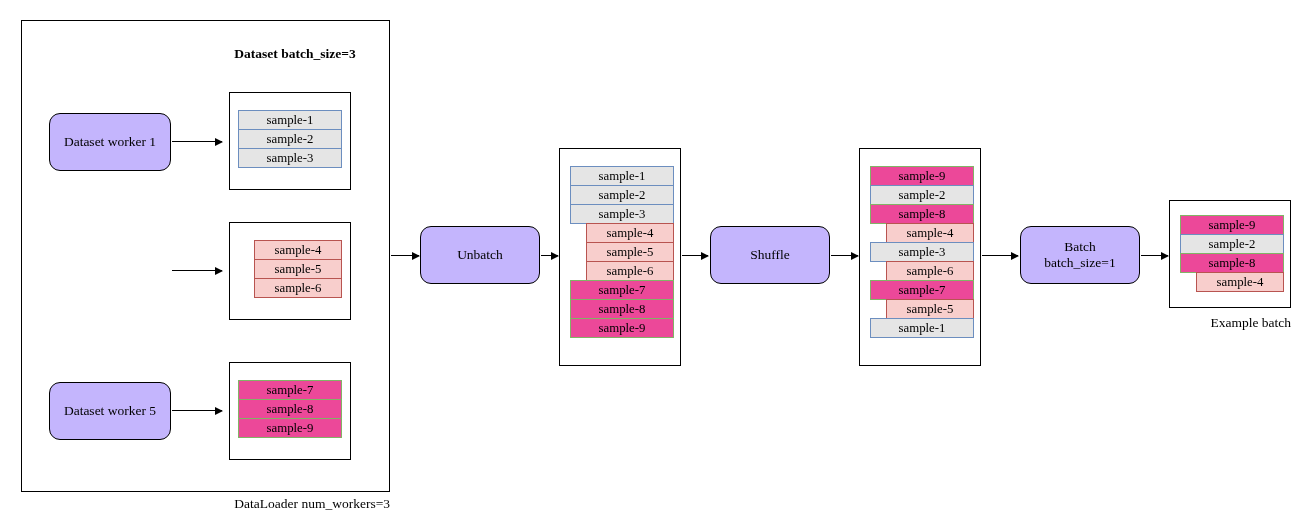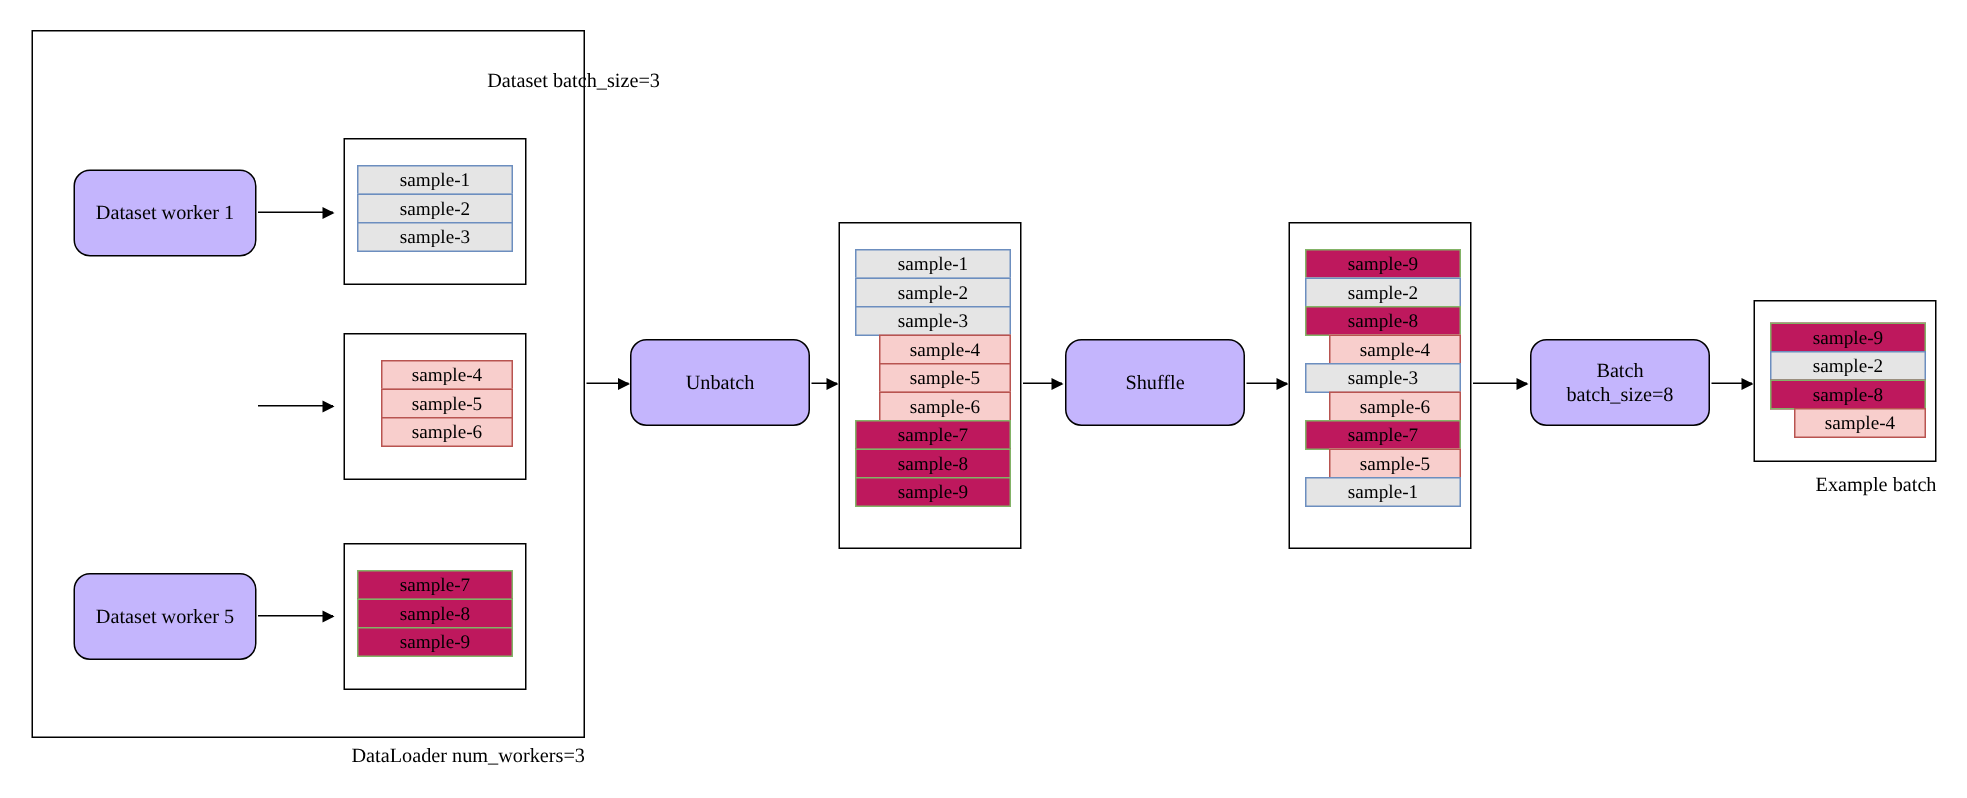--- a/index.html
+++ b/index.html
@@ -54,21 +54,21 @@
     line-height: 18px;
     font-size: 12.8px;
     text-align: center;
     border: 1px solid transparent;
     margin-top: -1px;
     overflow: hidden;
   }
   .cell:first-child { margin-top: 0; }
   .c-blue  { background: #e5e5e5; border-color: #6c8ebf; }
   .c-red   { background: #f8cecc; border-color: #b85450; margin-left: 16px; }
-  .c-green { background: #be185d; border-color: #82b366; }
+  .c-green { background: #ec4899; border-color: #82b366; }
 
   
   .arrow {
     position: absolute;
     height: 1.3px;
     background: #000000;
   }
   .arrow::after {
     content: "";
     position: absolute;
@@ -82,21 +82,21 @@
     border-left: 8.5px solid #000000;
   }
 </style>
 </head>
 <body>
 
 <div id="canvas">
 
   <div class="box" style="left:21px; top:20px; width:369px; height:472px;"></div>
 
-  <div class="label" style="left:150px; top:47px; width:290px; text-align:right;">Dataset batch_size=3</div>
+  <div class="label" style="left:150px; top:47px; width:290px; text-align:center;font-weight:bold;">Dataset batch_size=3</div>
 
   <div class="label" style="left:21px; top:497px; width:369px;">DataLoader num_workers=3</div>
 
   <div class="rrect" style="left:49px; top:113px; width:122px; height:58px;">Dataset worker 1</div>
   <div class="arrow" style="left:172px; top:141px; width:50px;"></div>
   <div class="box" style="left:229px; top:92px; width:122px; height:98px;"></div>
   <div class="stack" style="left:238px; top:110px; width:104px;">
     <div class="cell c-blue">sample-1</div>
     <div class="cell c-blue">sample-2</div>
     <div class="cell c-blue">sample-3</div>
@@ -151,21 +151,21 @@
     <div class="cell c-blue">sample-3</div>
     <div class="cell c-red">sample-6</div>
     <div class="cell c-green">sample-7</div>
     <div class="cell c-red">sample-5</div>
     <div class="cell c-blue">sample-1</div>
   </div>
 
   <div class="arrow" style="left:982px; top:255px; width:36px;"></div>
 
   <div class="rrect" style="left:1020px; top:226px; width:120px; height:58px;">Batch
-batch_size=8</div>
+batch_size=1</div>
   <div class="arrow" style="left:1141px; top:255px; width:27px;"></div>
 
   <div class="box" style="left:1169px; top:200px; width:122px; height:108px;"></div>
   <div class="stack" style="left:1180px; top:215px; width:104px;">
     <div class="cell c-green">sample-9</div>
     <div class="cell c-blue">sample-2</div>
     <div class="cell c-green">sample-8</div>
     <div class="cell c-red">sample-4</div>
   </div>
   <div class="label" style="left:1169px; top:316px; width:122px;">Example batch</div>

